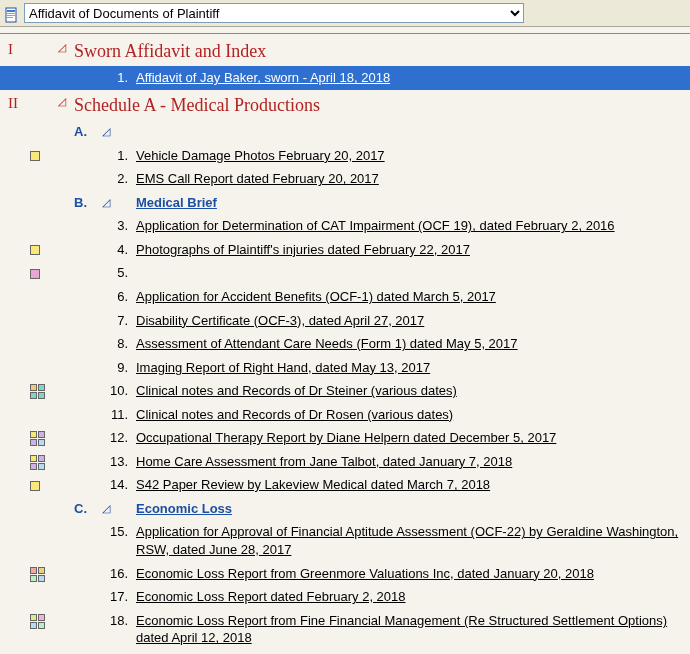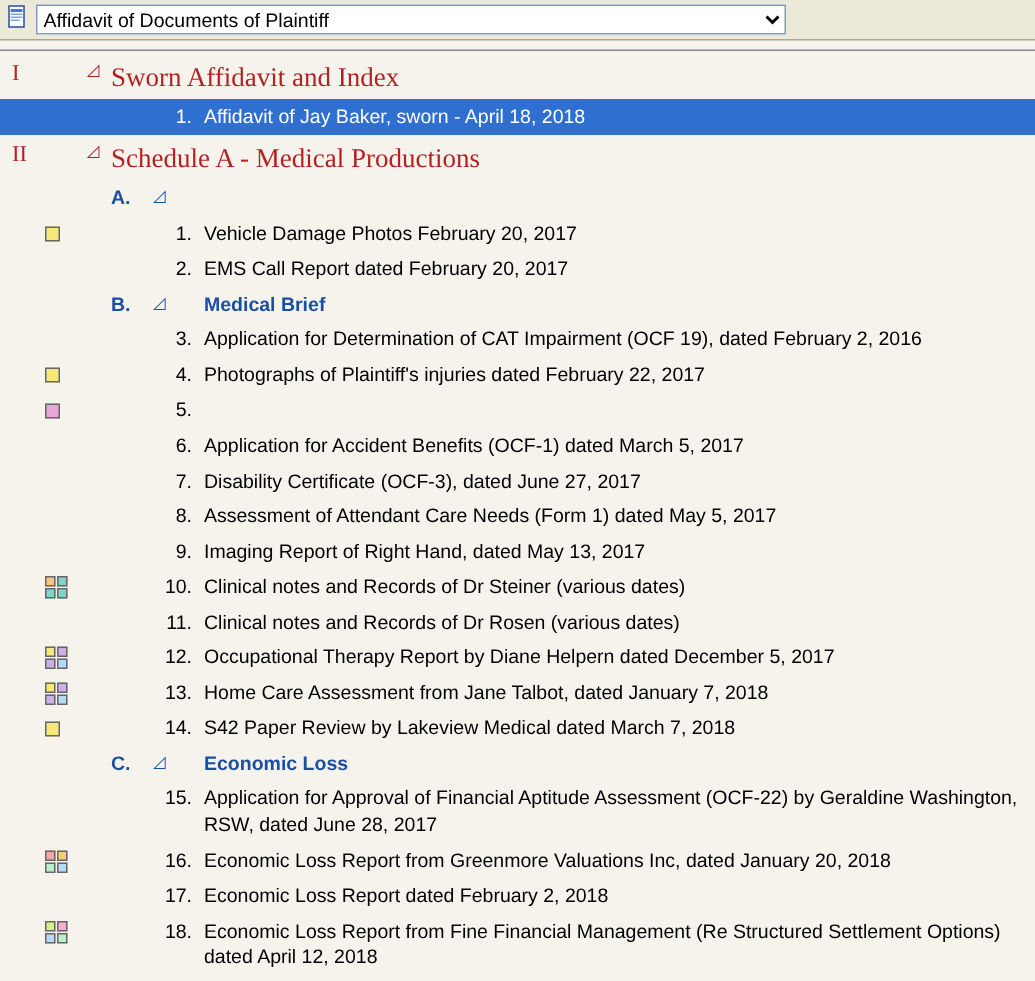--- a/index.html
+++ b/index.html
@@ -6,21 +6,21 @@
     margin: 0;
     padding: 0;
     font-family: Tahoma, Arial, sans-serif;
     font-size: 13px;
     color: #000;
     background: #f6f3ec;
     width: 690px;
   }
   .toolbar {
     display: flex;
-    align-items: flex-start;
+    align-items: flex-end;
     gap: 4px;
     padding: 3px 4px;
     background: #ece9d8;
     border-bottom: 1px solid #aca899;
   }
   .toolbar .app-icon {
     width: 16px; height: 16px;
     display:flex; align-items:center; justify-content:center;
   }
   .toolbar select {
@@ -102,21 +102,21 @@
   .c-orange{background:#f5c77a;}
   .c-rose{background:#f3b2d0;}
   .c-sky{background:#b7d9f5;}
   .c-gold{background:#f0d070;}
   .c-red{background:#f2a7a7;}
   .col-roman{grid-column:1;}
   .col-icon{grid-column:2;}
   .col-tri{grid-column:3; text-align:center;}
   .col-letter{grid-column:4;}
   .col-num{grid-column:5;}
-  .col-text{grid-column:6;}
+  .col-text{grid-column:6;text-decoration:underline;}
   .span-text-from-letter{grid-column:4 / span 3;}
   .full-bleed-row {
     margin-left:-8px; margin-right:-8px; padding-left:8px; padding-right:8px;
   }
 </style>
 </head>
 <body>
 
 <div class="toolbar">
   <span class="app-icon">
@@ -217,21 +217,21 @@
       <div class="col-letter"></div>
       <div class="col-num item-num">6.</div>
       <div class="col-text item-text">Application for Accident Benefits (OCF-1) dated March 5, 2017</div>
     </div>
     <div class="row">
       <div class="col-roman"></div>
       <div class="col-icon"></div>
       <div class="col-tri"></div>
       <div class="col-letter"></div>
       <div class="col-num item-num">7.</div>
-      <div class="col-text item-text">Disability Certificate (OCF-3), dated June 27, 2017</div>
+      <div class="col-text item-text">Disability Certificate (OCF-3), dated April 27, 2017</div>
     </div>
     <div class="row">
       <div class="col-roman"></div>
       <div class="col-icon"></div>
       <div class="col-tri"></div>
       <div class="col-letter"></div>
       <div class="col-num item-num">8.</div>
       <div class="col-text item-text">Assessment of Attendant Care Needs (Form 1) dated May 5, 2017</div>
     </div>
     <div class="row">

